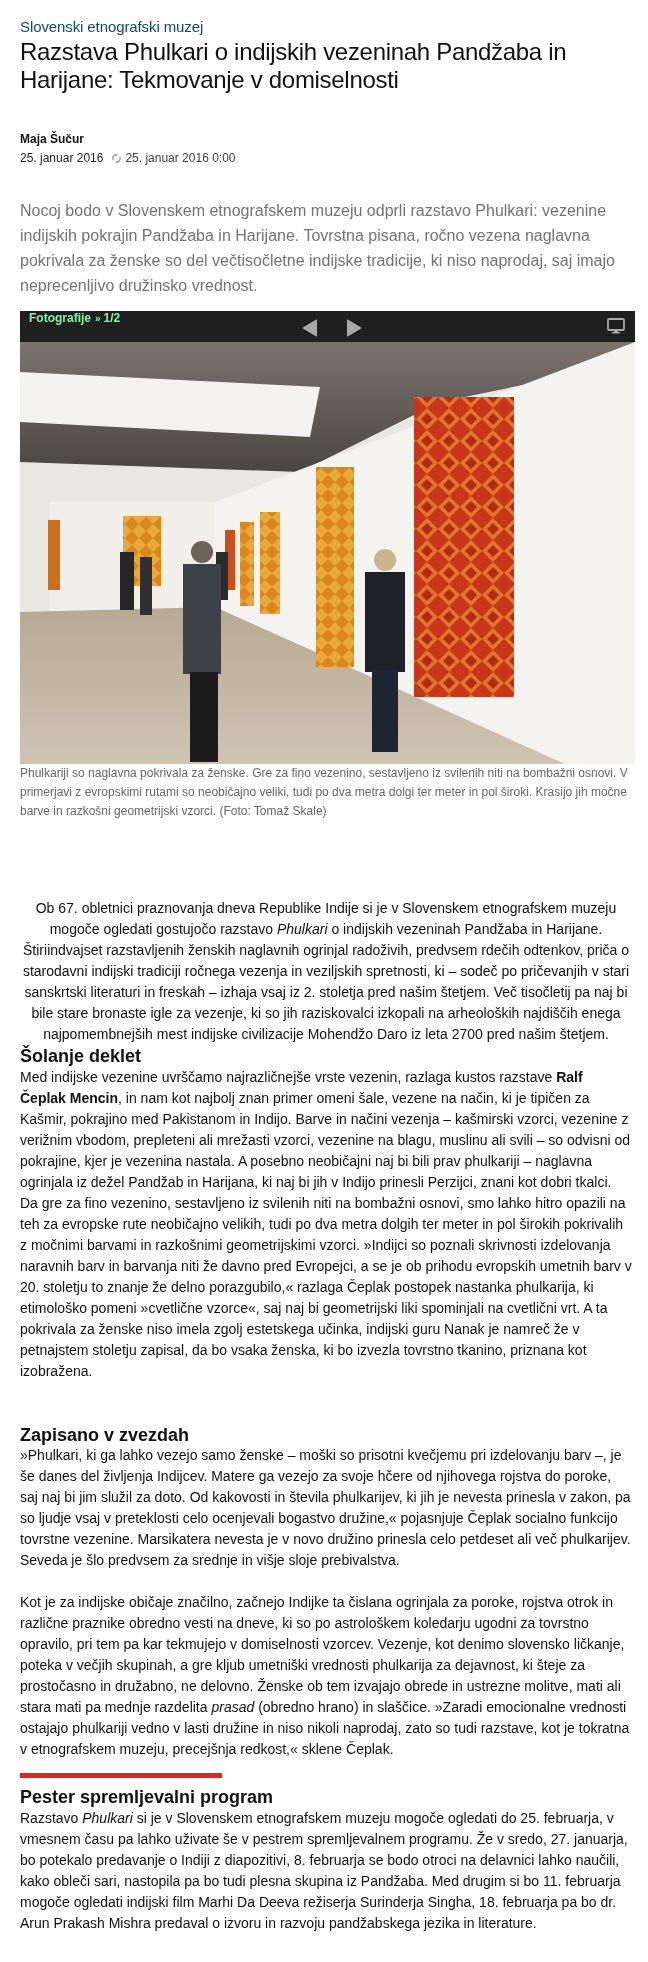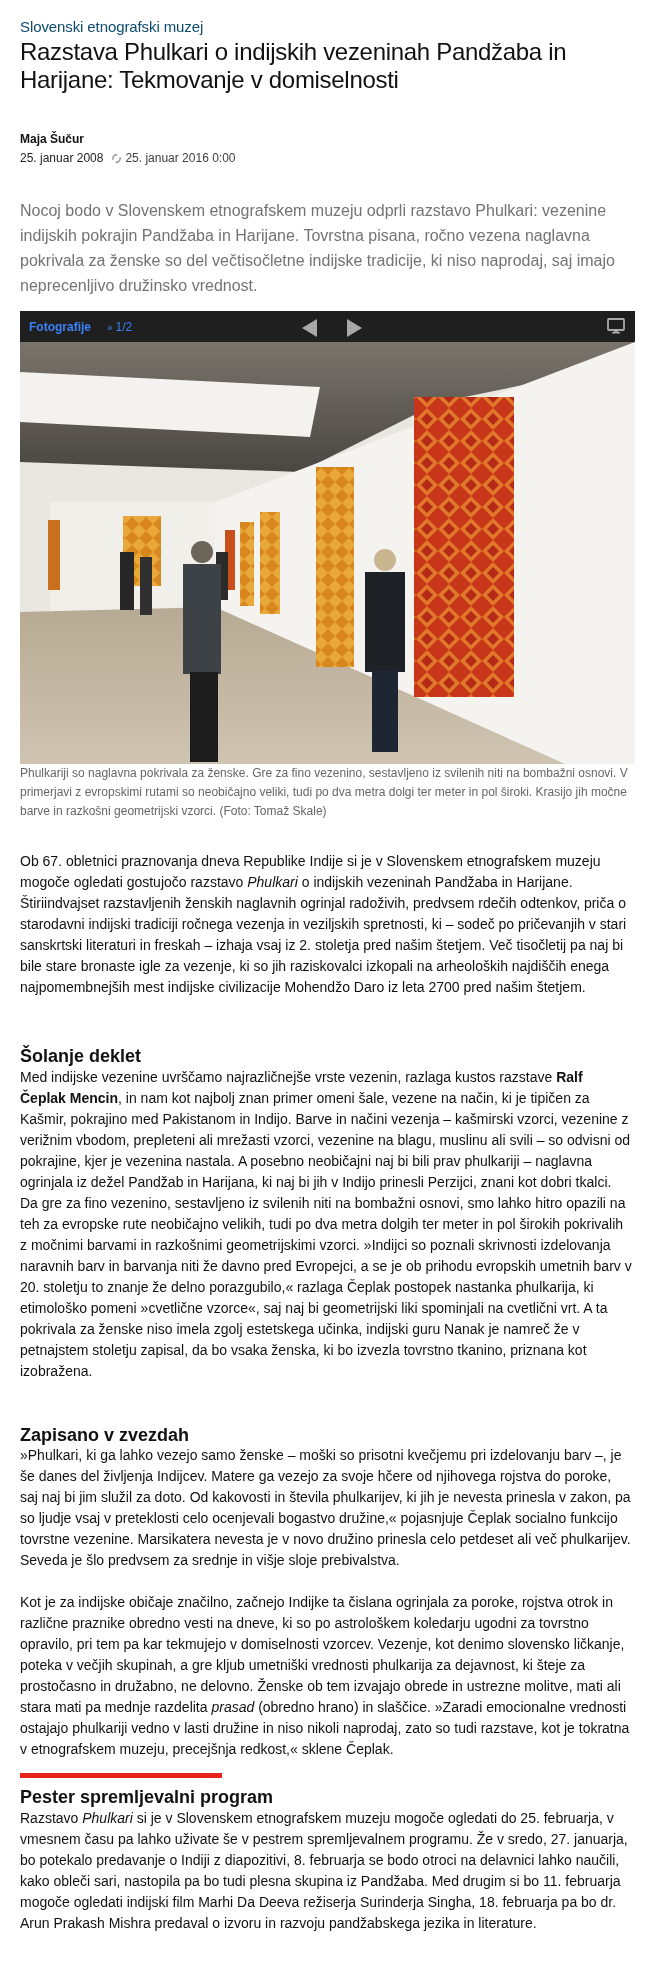--- a/index.html
+++ b/index.html
@@ -36,25 +36,25 @@
     .lead {
       position: absolute; left: 20px; top: 198px; width: 610px;
       font-size: 16px; line-height: 25px; color: #737373; margin: 0;
     }
 
     .gallery {
       position: absolute; left: 20px; top: 311px; width: 615px; height: 453px;
       background: #1f1f1f;
     }
     .gallery-bar {
-      height: 23px; display: flex; align-items: flex-end; position: relative;
-      color: #3b82f6;
+      height: 23px; display: flex; align-items: flex-start; position: relative;
+      color: #86efac;
     }
     .gallery-label { margin-left: 9px; font-size: 12px; font-weight: bold; }
-    .gallery-count { margin-left: 16px; font-size: 12px; font-weight: normal; }
+    .gallery-count { margin-left: 4px; font-size: 12px; font-weight: bold; }
     .gallery-count .raquo { font-size: 10px; margin-right: 3px; }
     .nav-prev, .nav-next {
       position: absolute; top: 8px; width: 0; height: 0; cursor: pointer;
       border-top: 9px solid transparent; border-bottom: 9px solid transparent;
     }
     .nav-prev { left: 282px; border-right: 15px solid #a9a9a9; }
     .nav-next { left: 327px; border-left: 15px solid #a9a9a9; }
     .fullscreen-icon {
       position: absolute; right: 10px; top: 7px; width: 18px; height: 16px; cursor: pointer;
     }
@@ -64,21 +64,21 @@
     }
 
     .caption {
       position: absolute; left: 20px; top: 764px; width: 615px;
       font-size: 12px; line-height: 19px; color: #666666; margin: 0;
     }
 
     .body-text {
       font-size: 14px; line-height: 21px; color: #111; margin: 0; width: 612px;
     }
-    .p1 { position: absolute; left: 20px; top: 851px; }
+    .p1 { position: absolute; left: 20px; top: 898px; text-align: center; }
     .h-solanje { position: absolute; left: 20px; top: 1045px; }
     .p2 { position: absolute; left: 20px; top: 1067px; }
     .p3 { position: absolute; left: 20px; top: 1193px; }
     .h-zapisano { position: absolute; left: 20px; top: 1424px; }
     .p4 { position: absolute; left: 20px; top: 1445px; }
     .p5 { position: absolute; left: 20px; top: 1592px; }
     .red-rule {
       position: absolute; left: 20px; top: 1773px; width: 202px; height: 5px; background: #e8231c;
     }
     .h-pester { position: absolute; left: 20px; top: 1786px; }
@@ -91,21 +91,21 @@
 </head>
 <body>
 
 <div class="kicker">Slovenski etnografski muzej</div>
 
 <h1 class="headline">Razstava Phulkari o indijskih vezeninah Pandžaba in Harijane: Tekmovanje v domiselnosti</h1>
 
 <div class="author">Maja Šučur</div>
 
 <div class="dates">
-  <span>25. januar 2008</span>
+  <span>25. januar 2016</span>
   <span class="updated">
     <svg class="refresh-icon" viewBox="0 0 12 12">
       <path d="M6 2 A4 4 0 0 0 2.3 7.5" fill="none" stroke="#9a9a9a" stroke-width="1.6"></path>
       <path d="M6 10 A4 4 0 0 0 9.7 4.5" fill="none" stroke="#9a9a9a" stroke-width="1.6"></path>
       <path d="M5 0.5 L7.5 2 L5 3.5 Z" fill="#9a9a9a"></path>
       <path d="M7 8.5 L4.5 10 L7 11.5 Z" fill="#9a9a9a"></path>
     </svg>
     <span>25. januar 2016 0:00</span>
   </span>
 </div>

